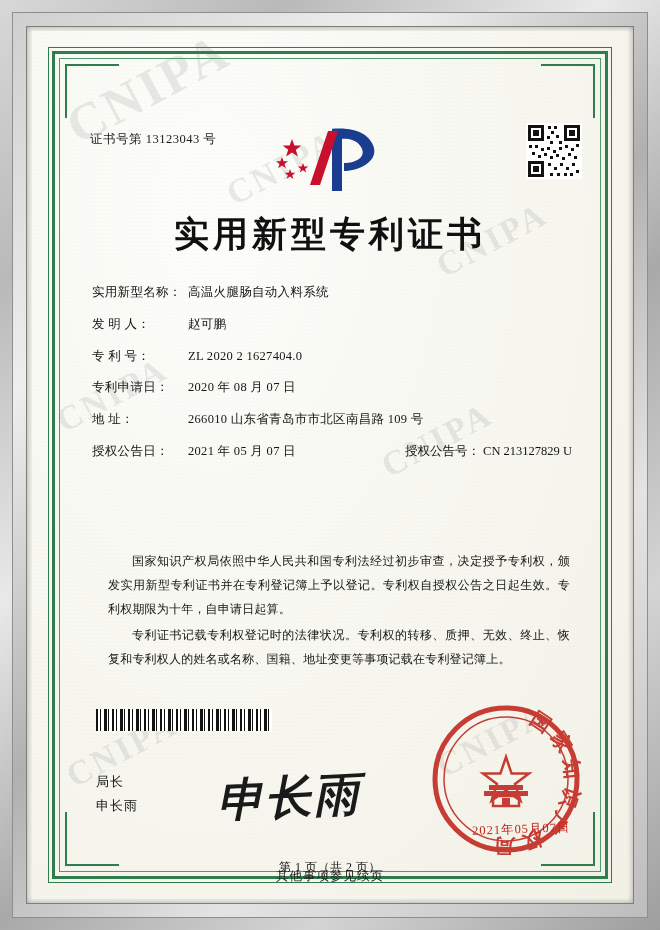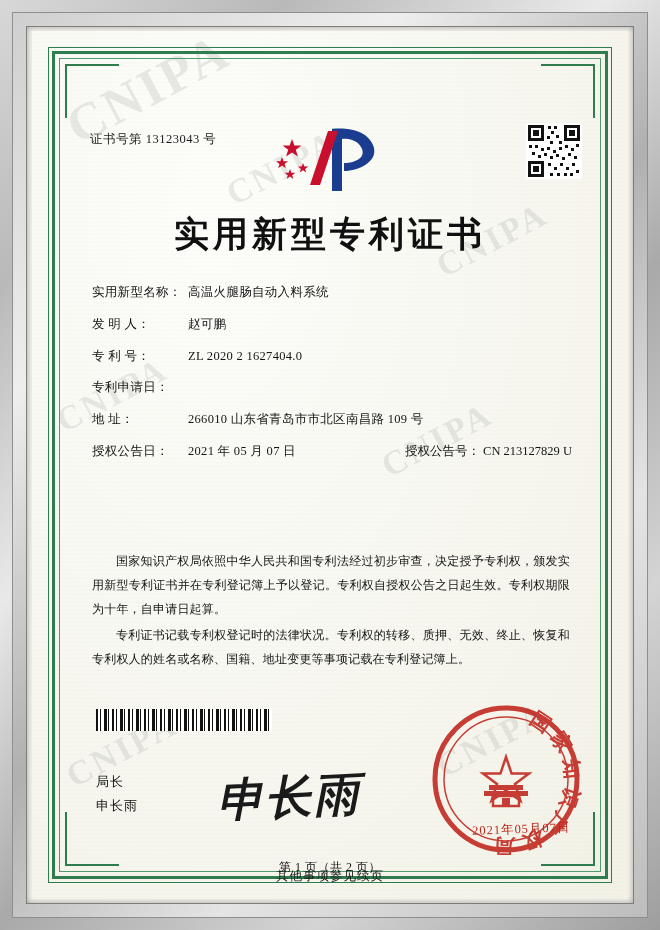--- a/index.html
+++ b/index.html
@@ -177,21 +177,21 @@
   .body-text {
     position: absolute;
     left: 60px; top: 518px;
     width: 478px;
     font-size: 12px;
     line-height: 2.0;
     color: #141414;
     text-align: justify;
     letter-spacing: 0.2px;
   }
-  .body-text p { margin: 0 0 2px 0; text-indent: 24px; }
+  .body-text p { margin: 0 0 2px 16px; text-indent: 24px; }
 
   
   .barcode {
     position: absolute;
     left: 64px; top: 678px;
     width: 176px; height: 22px;
     background:
       repeating-linear-gradient(90deg,
         #111 0px, #111 2px, #fff 2px, #fff 4px,
         #111 4px, #111 5px, #fff 5px, #fff 8px,
@@ -364,20 +364,21 @@
       <div class="row">
         <div class="lbl">发 明 人：</div>
         <div class="val">赵可鹏</div>
       </div>
       <div class="row">
         <div class="lbl">专 利 号：</div>
         <div class="val">ZL 2020 2 1627404.0</div>
       </div>
       <div class="row">
         <div class="lbl">专利申请日：</div>
+        <div class="val">2020 年 08 月 07 日</div>
       </div>
       <div class="row">
         <div class="lbl">地 址：</div>
         <div class="val">266010 山东省青岛市市北区南昌路 109 号</div>
       </div>
       <div class="row">
         <div class="lbl">授权公告日：</div>
         <div class="val">2021 年 05 月 07 日</div>
         <div class="lbl2">授权公告号：</div>
         <div class="val2">CN 213127829 U</div>

